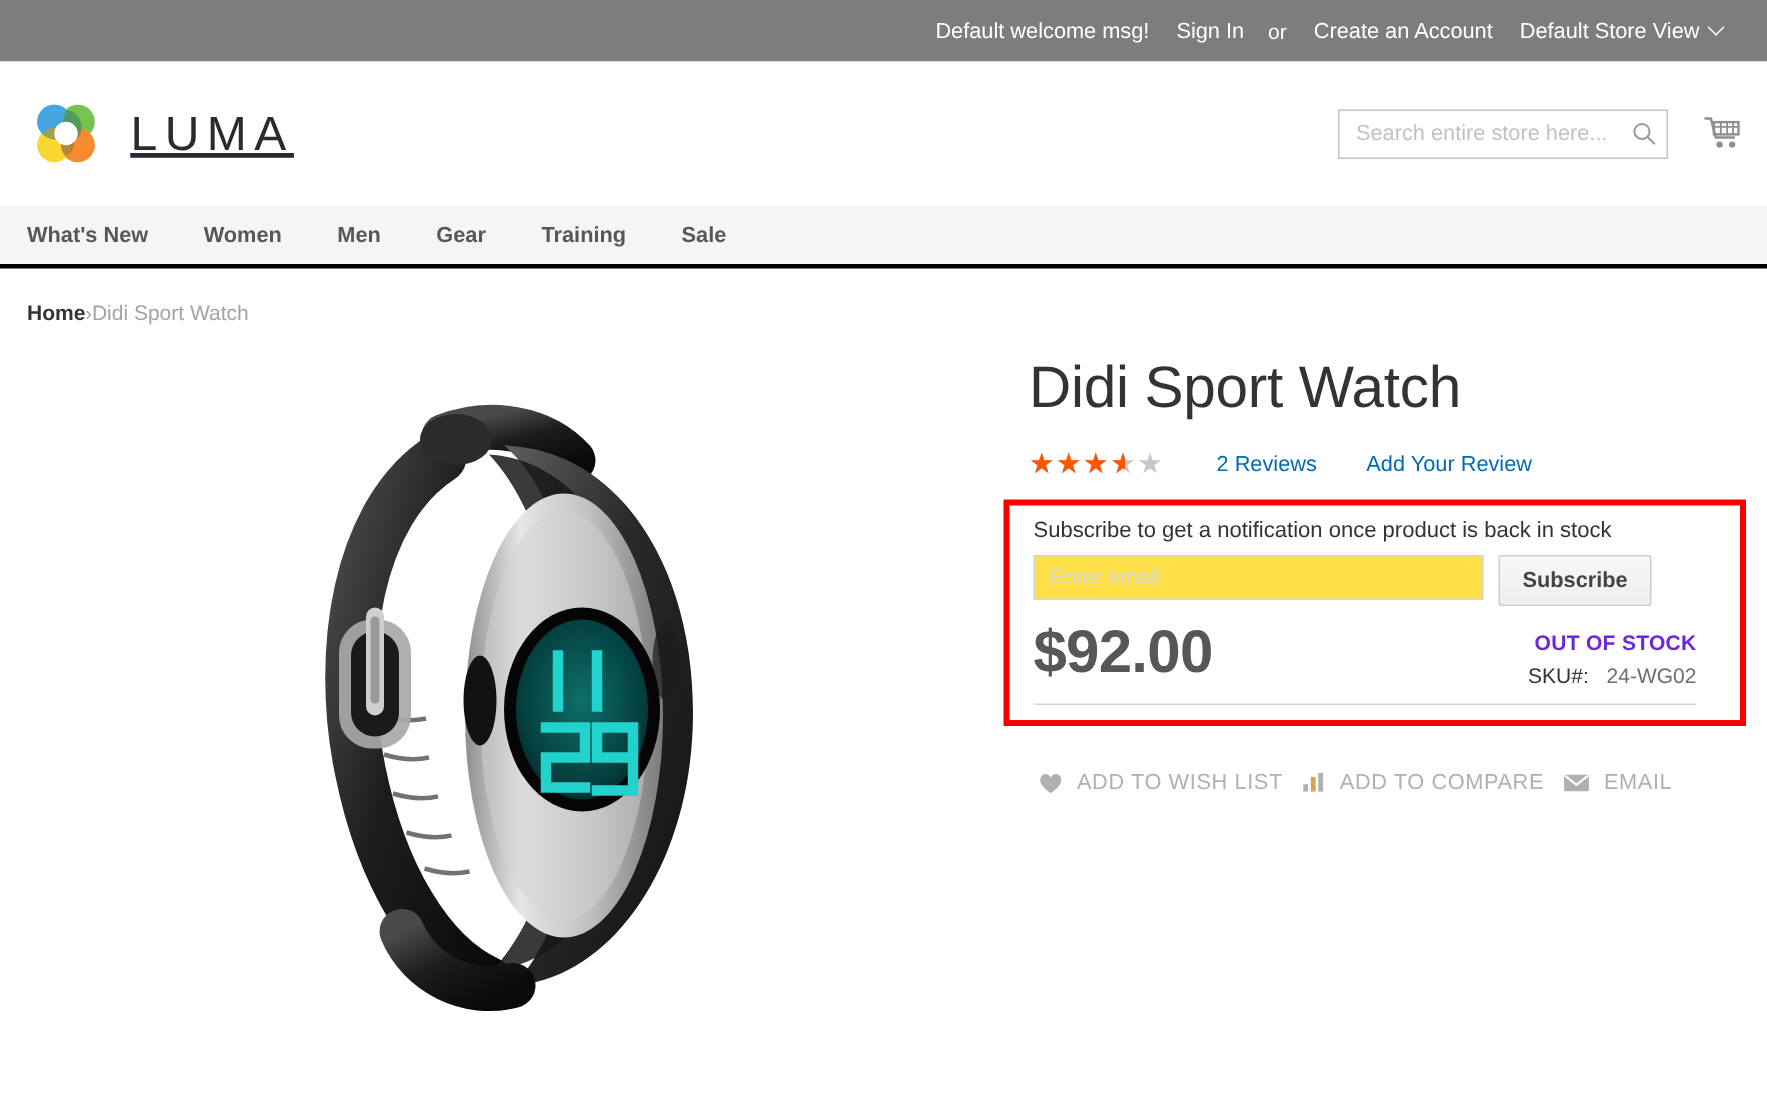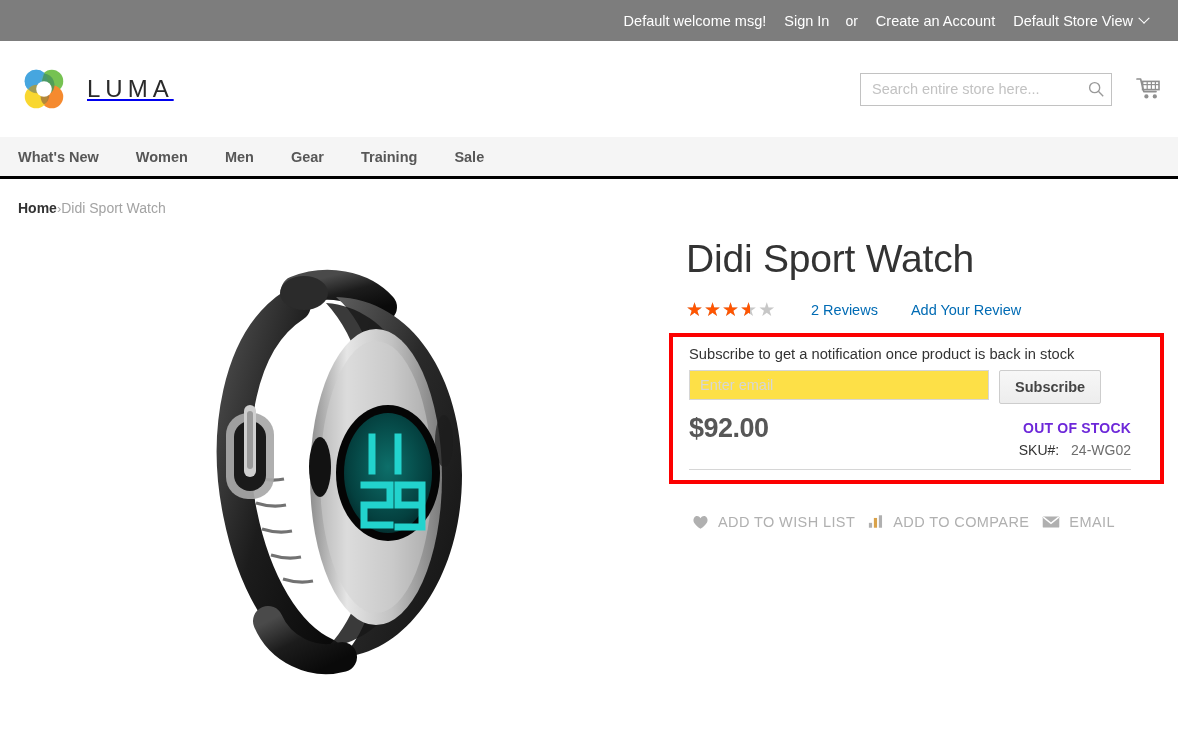--- a/index.html
+++ b/index.html
@@ -38,34 +38,35 @@
     height: 96px;
     background: #ffffff;
     display: flex;
     align-items: center;
     padding: 0 14px 0 18px;
     position: relative;
   }
   .logo-wrap { display: flex; align-items: center; gap: 17px; }
   .logo-mark { width: 52px; height: 52px; display: block; }
   .logo-text {
-    font-size: 24px;
+    font-size: 32px;
     letter-spacing: 5px;
     color: #2b2b2b;
     font-weight: 400;
+    text-decoration: underline;
   }
   .header-right {
     margin-left: auto;
     display: flex;
     align-items: center;
     gap: 22px;
   }
   .search-box {
     position: relative;
-    width: 252px; height: 33px;
+    width: 220px; height: 33px;
   }
   .search-input {
     width: 100%; height: 100%;
     border: 1px solid #c2c2c2;
     background: #ffffff;
     padding: 0 32px 0 11px;
     font-size: 14.5px;
     font-family: "Liberation Sans", sans-serif;
     color: #333333;
     outline: none;
@@ -207,21 +208,21 @@
   }
   .price-row {
     display: flex;
     align-items: flex-start;
     justify-content: space-between;
     margin-top: 10px;
     padding-bottom: 11px;
     border-bottom: 1px solid #d6d6d6;
   }
   .price {
-    font-size: 27px;
+    font-size: 40px;
     font-weight: bold;
     color: #575757;
     line-height: 1.05;
     letter-spacing: -0.5px;
   }
   .stock-block { text-align: right; padding-top: 6px; }
   .stock-status {
     font-size: 14px;
     font-weight: bold;
     color: #6d28d9;

